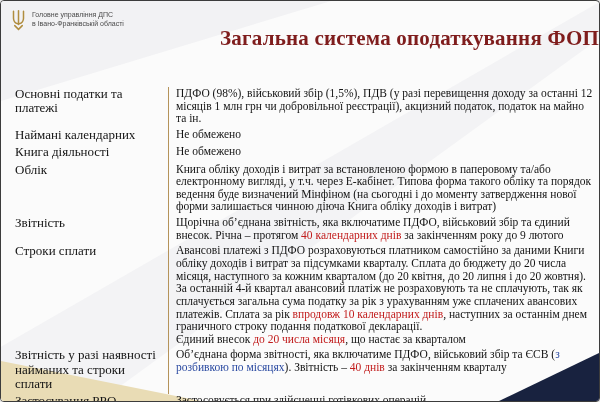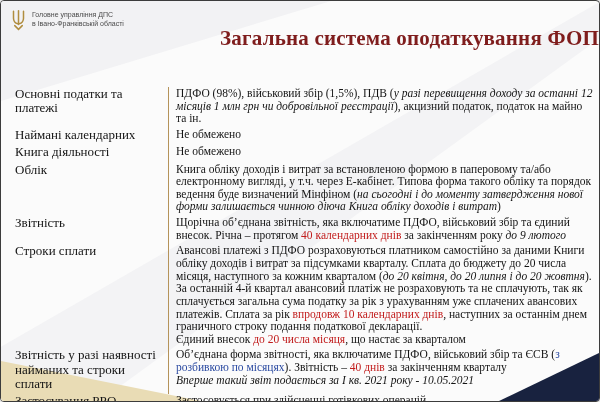--- a/index.html
+++ b/index.html
@@ -38,21 +38,21 @@
   .table{position:absolute;top:86px;left:0;right:0;bottom:2px;}
   .vline{position:absolute;top:86px;bottom:7px;left:167px;width:1px;
     background:#b5935a;z-index:3;}
 
   .row{display:flex;margin-bottom:3px;}
   .cell-label{flex:0 0 167px;box-sizing:border-box;padding:0 10px 0 14px;
     font-size:13px;line-height:1.1;color:#141414;}
   .cell-content{flex:1;box-sizing:border-box;padding:0 6px 0 8px;
     font-size:11.5px;line-height:1.1;color:#141414;white-space:pre-wrap;}
   .seg-normal{}
-  .seg-italic{font-style:italic;}
+  .seg-italic{}
   .seg-red{color:#c11b1b;}
   .seg-blue{color:#2b4aa1;}
 </style>
 </head>
 <body>
 
 <div class="page">
 
   <div class="bg bg-diag"></div>
   <div class="bg bg-topleft"></div>
@@ -102,21 +102,21 @@
             <div class="cell-content"><span class="seg-normal">Щорічна об’єднана звітність, яка включатиме ПДФО, військовий збір та єдиний внесок. Річна – протягом </span><span class="seg-red">40 календарних днів</span><span class="seg-normal"> за закінченням року </span><span class="seg-italic">до 9 лютого</span></div>
           </div>
           <div class="row">
             <div class="cell-label">Строки сплати</div>
             <div class="cell-content"><span class="seg-normal">Авансові платежі з ПДФО розраховуються платником самостійно за даними Книги обліку доходів і витрат за підсумками кварталу. Сплата до бюджету до 20 числа місяця, наступного за кожним кварталом (</span><span class="seg-italic">до 20 квітня, до 20 липня і до 20 жовтня</span><span class="seg-normal">). За останній 4-й квартал авансовий платіж не розраховують та не сплачують, так як сплачується загальна сума податку за рік з урахуванням уже сплачених авансових платежів. Сплата за рік </span><span class="seg-red">впродовж 10 календарних днів</span><span class="seg-normal">, наступних за останнім днем граничного строку подання податкової декларації.
 Єдиний внесок </span><span class="seg-red">до 20 числа місяця</span><span class="seg-normal">, що настає за кварталом</span></div>
           </div>
           <div class="row">
             <div class="cell-label">Звітність у разі наявності найманих та строки сплати</div>
             <div class="cell-content"><span class="seg-normal">Об’єднана форма звітності, яка включатиме ПДФО, військовий збір та ЄСВ (</span><span class="seg-blue">з розбивкою по місяцях</span><span class="seg-normal">). Звітність – </span><span class="seg-red">40 днів</span><span class="seg-normal"> за закінченням кварталу
-</span><span class="seg-italic">Вперше такий звіт подається за І кв. 2021 року - 10.05.2021</span></div>
+</span></div>
           </div>
           <div class="row">
             <div class="cell-label">Застосування РРО</div>
             <div class="cell-content"><span class="seg-normal">Застосовується при здійсненні готівкових операцій</span></div>
           </div>
         </div>
     </div>
 
   </div>
 </div>

